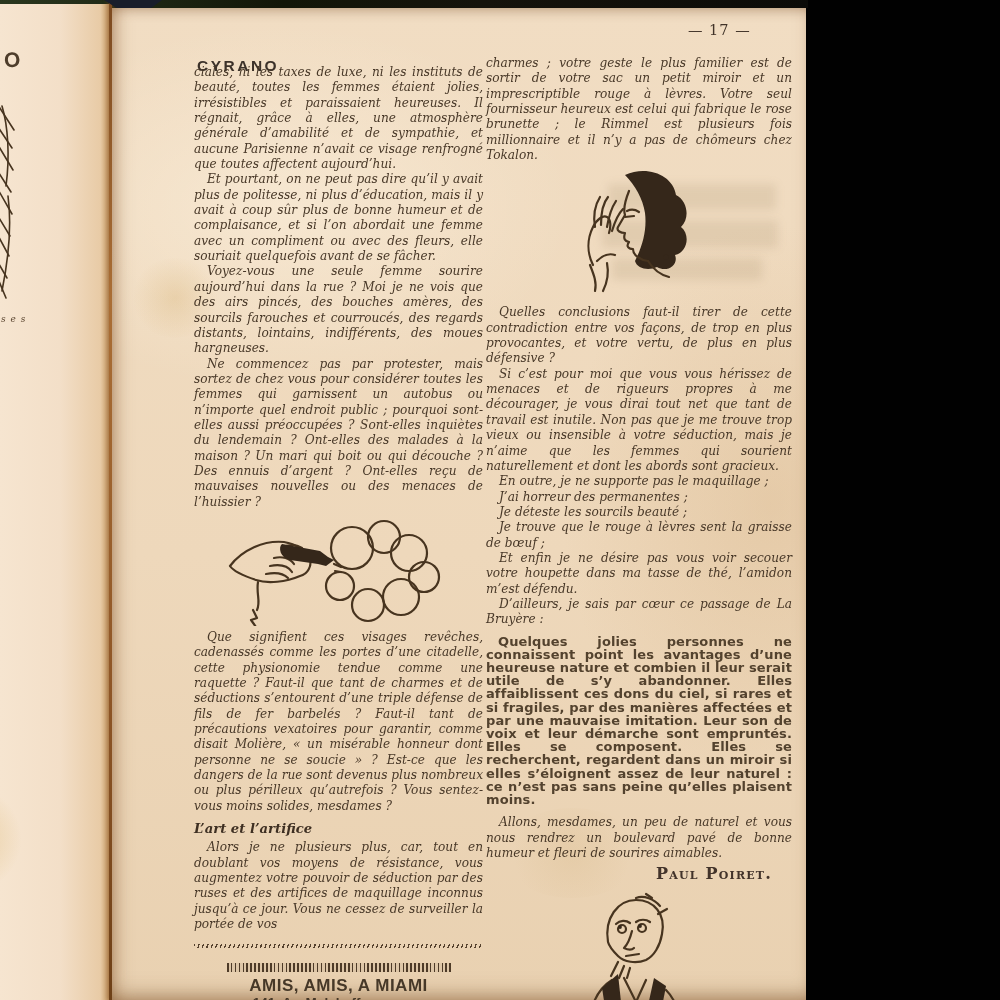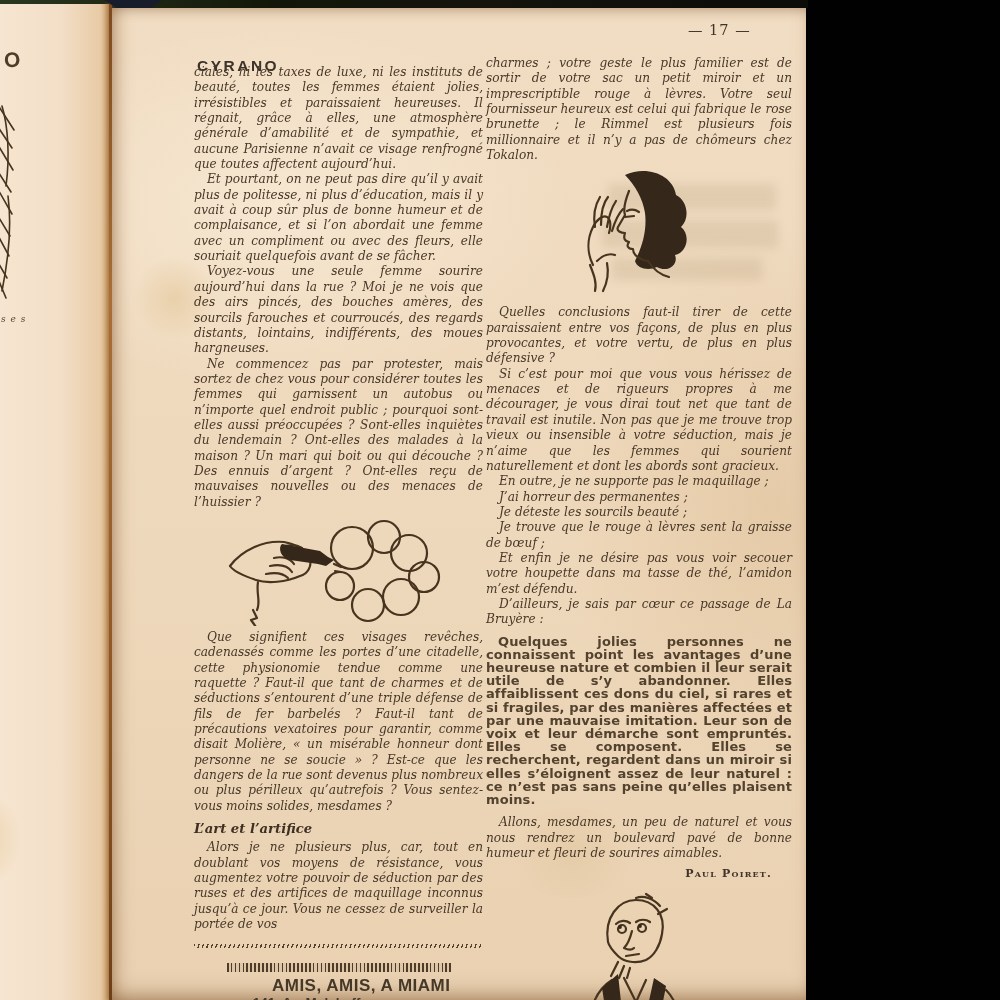--- a/index.html
+++ b/index.html
@@ -53,31 +53,31 @@
     color:#3e2f22;}
   .fig{display:block;margin:4px auto;}
   .divider{height:4px;margin-top:11px;
     background:repeating-linear-gradient(110deg,#55412d 0 1.3px,rgba(85,65,45,0) 1.3px 4.2px);}
   
   .ad{width:224px;margin:15px auto 0;text-align:center;font-family:"Liberation Sans",sans-serif;
     color:#463828;}
   .ad .hatch{height:9px;
     background:repeating-linear-gradient(90deg,#4e3b28 0 1.6px,rgba(80,60,40,.08) 1.6px 3.9px);}
   .ad-title{margin-top:4px;font-weight:bold;font-size:17px;letter-spacing:.5px;line-height:19px;
-    font-style:normal;text-indent:0;text-align:right;}
+    font-style:normal;text-indent:0;}
   .ad-addr{font-weight:bold;font-size:13.5px;line-height:16px;font-style:normal;text-indent:0;}
   .ad-note{font-size:9px;font-weight:bold;opacity:.75;}
   
   .quote{font-family:"DejaVu Sans",sans-serif;font-style:normal;font-weight:bold;
     font-size:13px;line-height:13.2px;color:#53422e;margin:7px 0 9px;text-align:justify;
     letter-spacing:.1px;}
   .quote p{text-indent:12px;margin:0 0 8px;}
   .quote p:last-child{margin-bottom:0;}
   .signature{margin:5px 20px 0 0;text-align:right;font-style:normal;font-weight:bold;
-    font-variant:small-caps;font-size:11px;letter-spacing:1.2px;color:#42332a;}
+    font-variant:small-caps;font-size:16px;letter-spacing:1.2px;color:#42332a;}
   svg .ln{fill:none;stroke:#47341f;stroke-width:2.2;stroke-linecap:round;stroke-linejoin:round;}
   svg .thin{stroke-width:1.6;}
   svg .dark{fill:#35271a;stroke:none;}
 </style>
 </head>
 <body>
 
 <div class="scene">
 
   <div class="right-black"></div>
@@ -175,21 +175,21 @@
           <path d="M44,58 C46,46 49,38 53,32"></path>
             <path d="M49,62 C52,52 56,44 60,40"></path>
           <path d="M34,92 C40,86 46,84 52,86"></path>
           <path d="M27,96 C31,106 34,114 32,122"></path>
             <path d="M44,94 C46,104 44,114 40,122"></path>
           <path d="M85,92 C90,100 98,106 106,108"></path>
         </g>
         <circle cx="103" cy="88" r="2.6" fill="#35271a"></circle>
       </svg>
 
-      <p>Quelles conclusions faut-il tirer de cette paraissaient entre vos façons, de plus en plus provocantes, et votre vertu, de plus en plus défensive ?</p>
+      <p>Quelles conclusions faut-il tirer de cette contradiction entre vos façons, de trop en plus provocantes, et votre vertu, de plus en plus défensive ?</p>
       <p>Si c’est pour moi que vous vous hérissez de menaces et de rigueurs propres à me décourager, je vous dirai tout net que tant de travail est inutile. Non pas que je me trouve trop vieux ou insensible à votre séduction, mais je n’aime que les femmes qui sourient naturellement et dont les abords sont gracieux.</p>
       <p>En outre, je ne supporte pas le maquillage ;</p>
       <p>J’ai horreur des permanentes ;</p>
       <p>Je déteste les sourcils beauté ;</p>
       <p>Je trouve que le rouge à lèvres sent la graisse de bœuf ;</p>
       <p>Et enfin je ne désire pas vous voir secouer votre houpette dans ma tasse de thé, l’amidon m’est défendu.</p>
       <p>D’ailleurs, je sais par cœur ce passage de La Bruyère :</p>
 
       <div class="quote">
         <p>Quelques jolies personnes ne connaissent point les avantages d’une heureuse nature et combien il leur serait utile de s’y abandonner. Elles affaiblissent ces dons du ciel, si rares et si fragiles, par des manières affectées et par une mauvaise imitation. Leur son de voix et leur démarche sont empruntés. Elles se composent. Elles se recherchent, regardent dans un miroir si elles s’éloignent assez de leur naturel : ce n’est pas sans peine qu’elles plaisent moins.</p>

